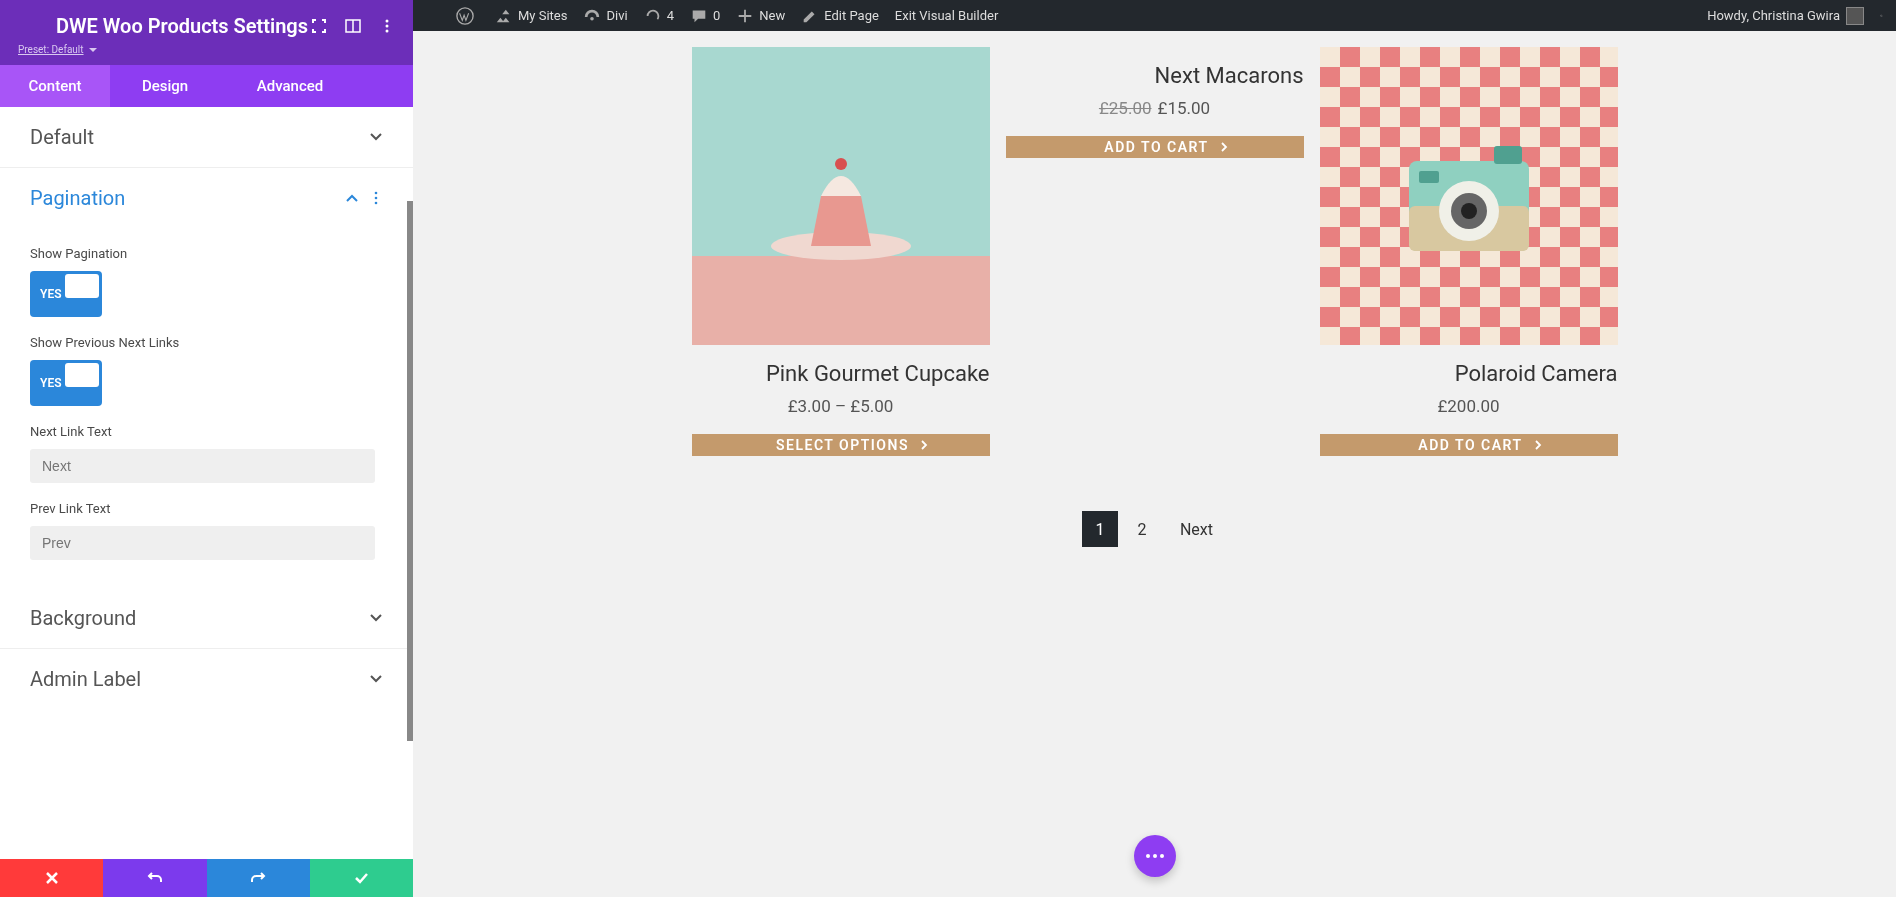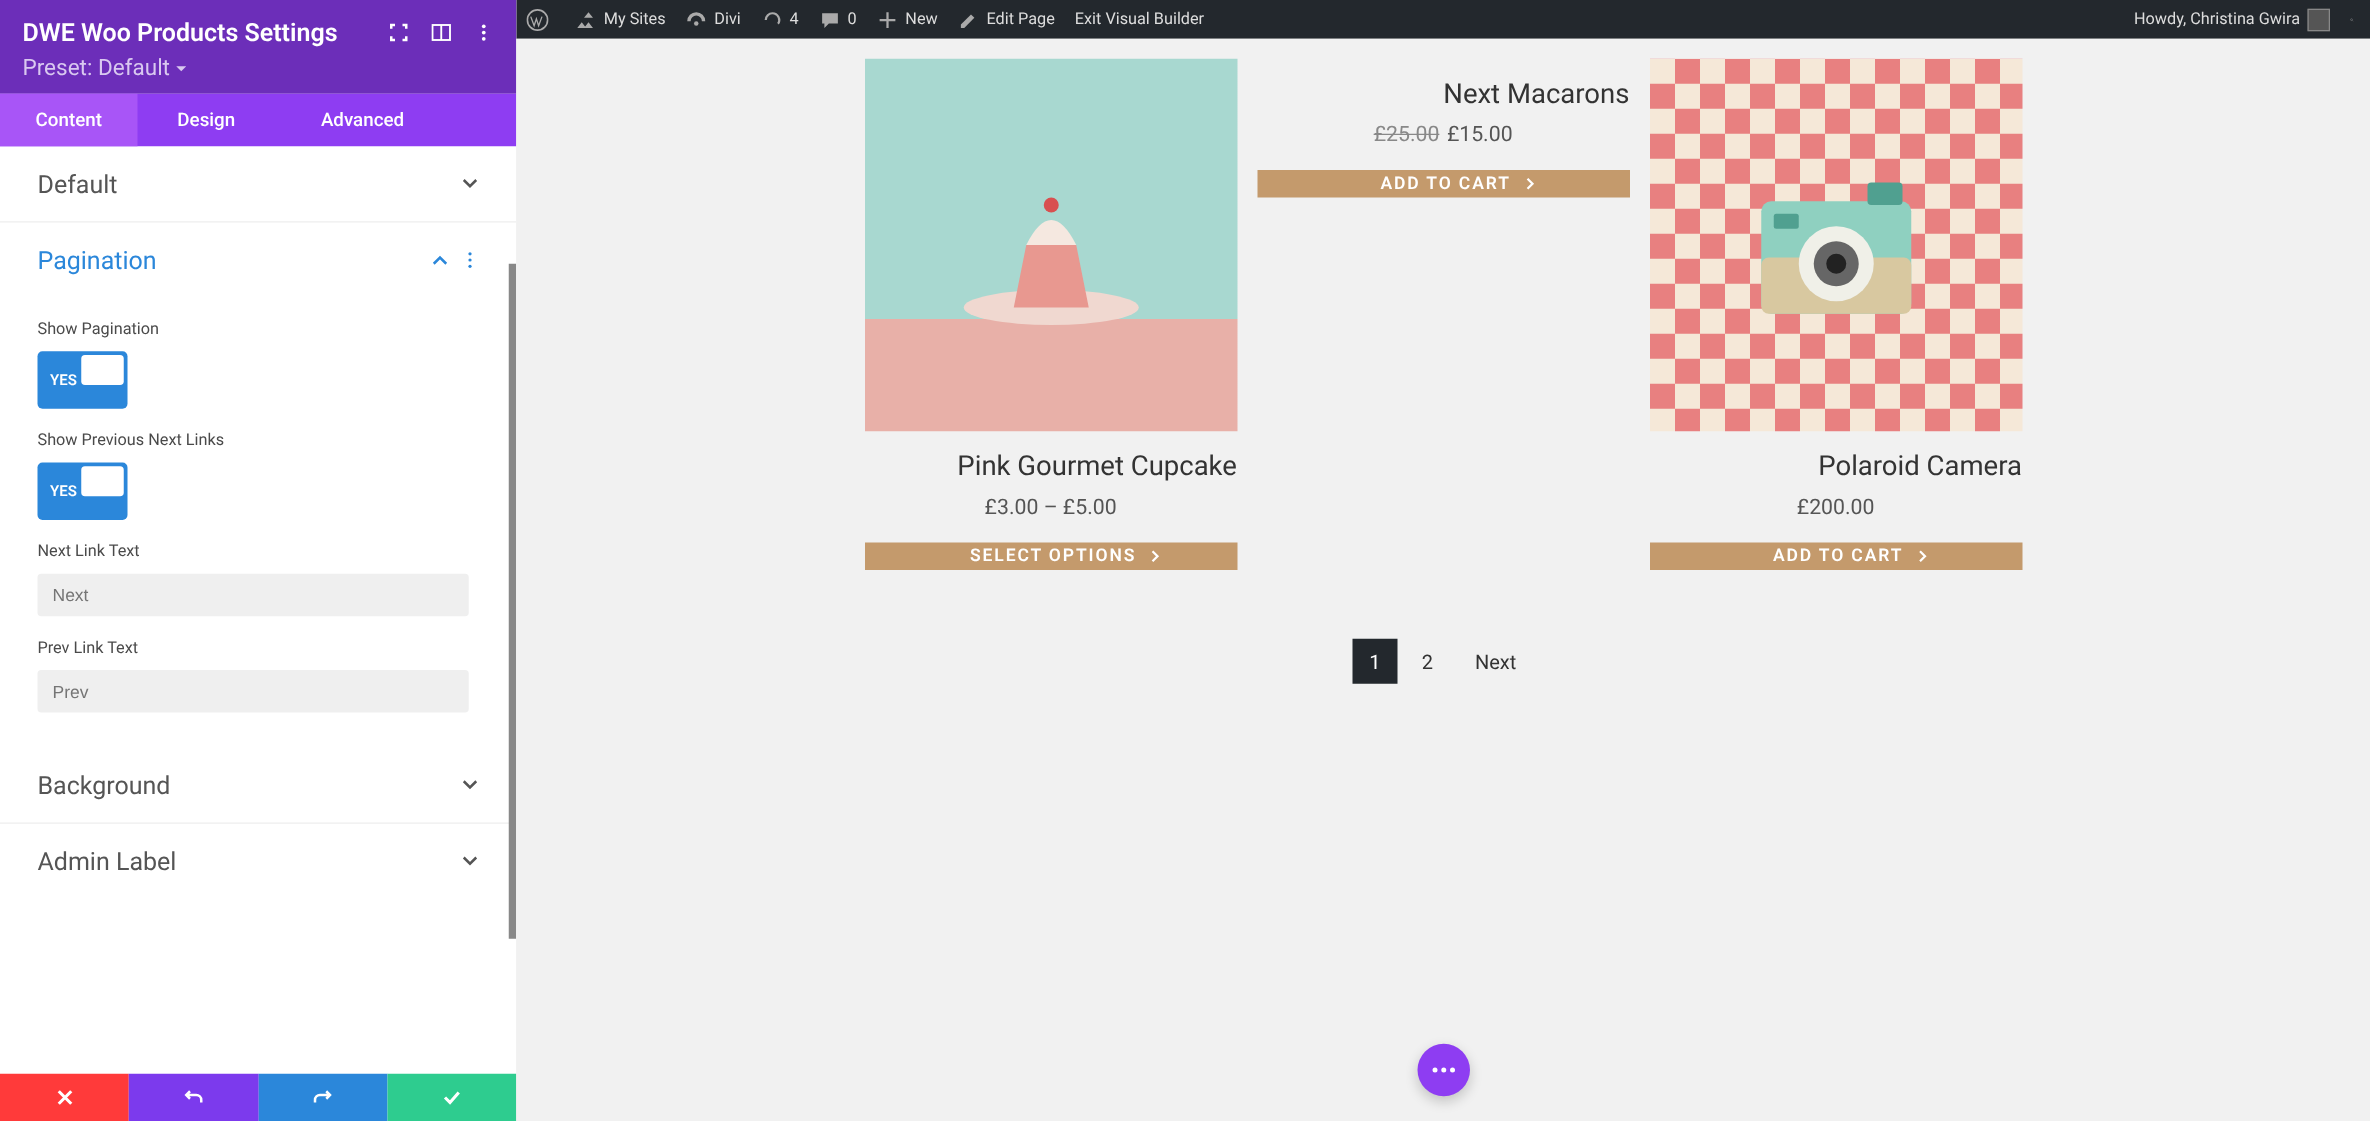--- a/index.html
+++ b/index.html
@@ -1,33 +1,33 @@
 <!DOCTYPE html>
 <html><head>
 <meta charset="utf-8">
 <style>
 * { box-sizing: border-box; margin: 0; padding: 0; }
 body { font-family: -apple-system, BlinkMacSystemFont, "Segoe UI", Roboto, sans-serif; background: #f1f1f1; overflow: hidden; width: 1896px; height: 897px; position: relative; }
 
 
-.wp-admin-bar { position: absolute; left: 413px; right: 0; top: 0; height: 31px; background: #23282d; color: #ccc; display: flex; align-items: center; font-size: 13px; }
+.wp-admin-bar { position: absolute; left: 413px; right: 0; top: 0; height: 31px; background: #23282d; color: #ccc; display: flex; align-items: center; font-size: 13px; padding-left: 35px; }
 .ab-item { display: flex; align-items: center; padding: 0 8px; color: #ddd; height: 31px; cursor: pointer; }
 .ab-item svg { width: 18px; height: 18px; fill: #aaa; margin-right: 5px; }
 .ab-spacer { flex: 1; }
 .ab-avatar { width: 18px; height: 18px; background: #555; margin-left: 6px; border: 1px solid #888;}
 .ab-search { width: 24px; display:flex; align-items:center; justify-content:center;}
 
 
 .panel { position: absolute; left: 0; top: 0; bottom: 0; width: 413px; background: #fff; display: flex; flex-direction: column; }
 .panel-header { background: #6c2eb9; color: #fff; padding: 14px 18px 10px; }
-.panel-title-row { display: flex; align-items: center; }
+.panel-title-row { display: flex; align-items: center; margin-left: 38px; }
 .panel-title { font-size: 20px; font-weight: 600; flex: 1; }
 .panel-head-icons { display:flex; gap: 18px; }
 .panel-head-icons svg { width: 16px; height: 16px; fill: #fff; cursor:pointer; }
-.panel-preset { font-size: 18px; color: #d9c8f0; margin-top: 6px; display:flex; align-items:center; gap:4px; cursor:pointer;}
+.panel-preset { font-size: 10px; color: #d9c8f0; margin-top: 6px; display:flex; align-items:center; gap:4px; cursor:pointer;text-decoration:underline;}
 .panel-tabs { display: flex; background: #8e3df2; }
 .panel-tab { flex: none; padding: 12px 0; text-align: center; color: #fff; font-size: 15px; font-weight: 500; cursor:pointer;}
 .panel-tab.active { background: #a855f7; }
 .panel-tab:nth-child(1){width: 110px;}
 .panel-tab:nth-child(2){width: 110px;}
 .panel-tab:nth-child(3){width: 140px;}
 
 .panel-body { flex: 1; overflow-y: auto; position:relative; }
 .section-header { display: flex; align-items: center; padding: 18px 30px; border-bottom: 1px solid #eee; cursor:pointer;}
 .section-header .sh-title { flex: 1; font-size: 20px; color: #555; }

